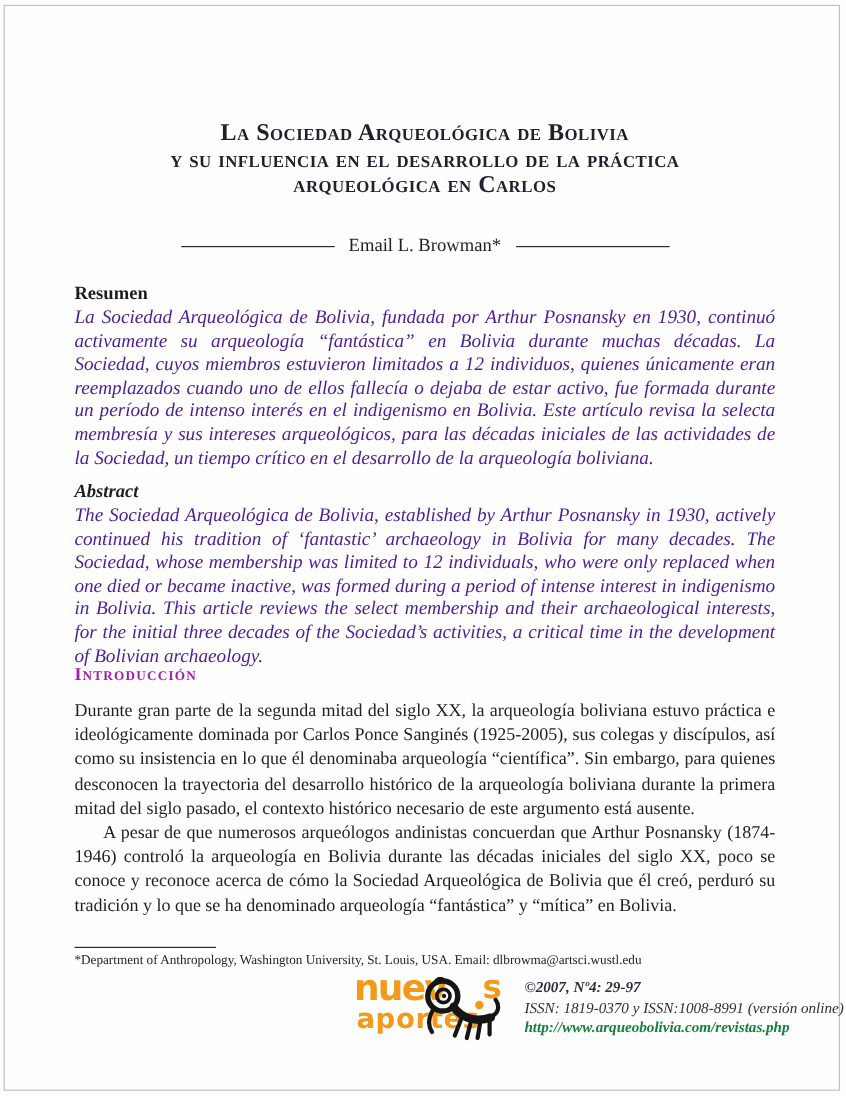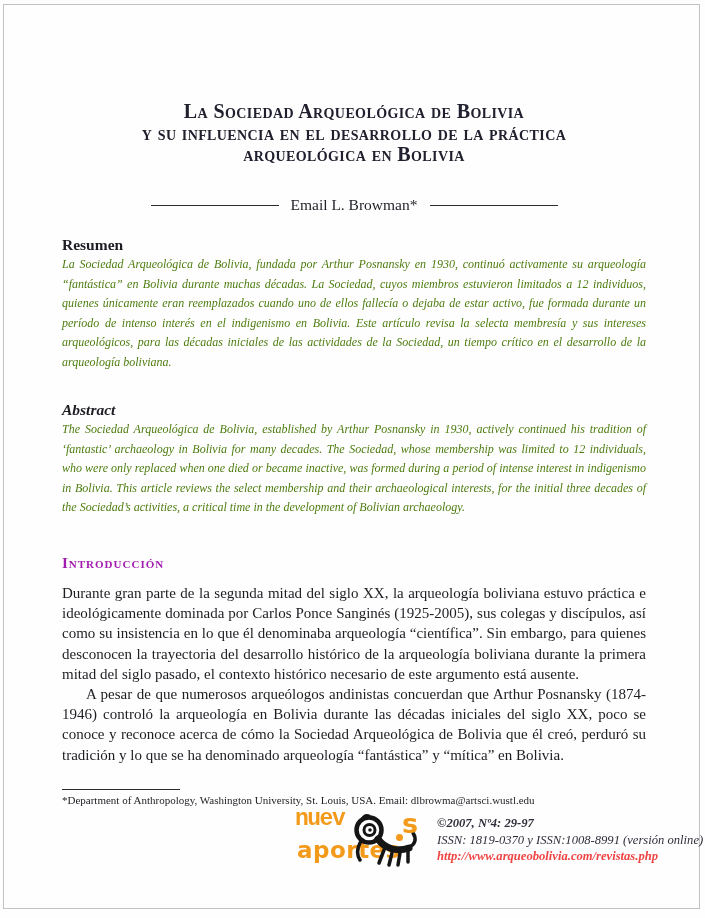--- a/index.html
+++ b/index.html
@@ -55,24 +55,24 @@
     color: #1d1d24;
   }
   .resumen-head { top: 236px; }
   .resumen-body { top: 255px; }
   .abstract-head { top: 401px; font-style: italic; }
   .abstract-body { top: 420px; }
 
   .italic-body {
     margin: 0;
     font-style: italic;
-    font-size: 12px;
+    font-size: 16px;
     line-height: 19.6px;
     text-align: justify;
-    color: #4d7c0f;
+    color: #4c1d95;
   }
 
   .intro-head {
     top: 555px;
     font-variant: small-caps;
     font-weight: 600;
     font-size: 15px;
     letter-spacing: 1px;
     color: #a21caf;
   }
@@ -102,23 +102,22 @@
   .footer-row { position: absolute; left: 0; top: 813px; width: 705px; height: 70px; }
 
   .logo {
     position: absolute;
     left: 295px; top: 0;
     width: 150px; height: 62px;
     font-family: "DejaVu Sans", sans-serif;
   }
   .logo .w1 {
     position: absolute; left: 0; top: -7px;
-    font-size: 23px; font-weight: 800; letter-spacing: -1.5px;
+    font-size: 30px; font-weight: 800; letter-spacing: -1.5px;
     color: #f39a1b;
-    font-family: Liberation Mono, monospace;
   }
   .logo .ws {
     position: absolute; left: 107px; top: -5px;
     font-size: 27px; font-weight: 800;
     color: #f39a1b;
     z-index: 3;
   }
   .logo .w2 {
     position: absolute; left: 2px; top: 24px;
     font-size: 23px; font-weight: 700; letter-spacing: 0.5px;
@@ -134,32 +133,32 @@
 
   .pub {
     position: absolute; left: 437px; top: 2px;
     font-style: italic;
     font-size: 12.6px;
     line-height: 16.5px;
     color: #2e2e3a;
     white-space: nowrap;
   }
   .pub .b { font-weight: bold; }
-  .pub .url { font-weight: bold; color: #ef4444; }
+  .pub .url { font-weight: bold; color: #15803d; }
 </style>
 </head>
 <body>
 
 <div class="page">
   <div class="scan-border"></div>
 
   <h1 class="abs title">
     <span>La Sociedad Arqueológica de Bolivia</span>
     <span>y su influencia en el desarrollo de la práctica</span>
-    <span>arqueológica en Bolivia</span>
+    <span>arqueológica en Carlos</span>
   </h1>
 
   <div class="abs author-row">
     <span class="author-rule"></span>
     <span class="author-name">Email L. Browman*</span>
     <span class="author-rule"></span>
   </div>
 
   <h2 class="abs sec-head resumen-head">Resumen</h2>
   <p class="abs italic-body resumen-body">La Sociedad Arqueológica de Bolivia, fundada por Arthur Posnansky en 1930, continuó activamente su arqueología “fantástica” en Bolivia durante muchas décadas. La Sociedad, cuyos miembros estuvieron limitados a 12 individuos, quienes únicamente eran reemplazados cuando uno de ellos fallecía o dejaba de estar activo, fue formada durante un período de intenso interés en el indigenismo en Bolivia. Este artículo revisa la selecta membresía y sus intereses arqueológicos, para las décadas iniciales de las actividades de la Sociedad, un tiempo crítico en el desarrollo de la arqueología boliviana.</p>

